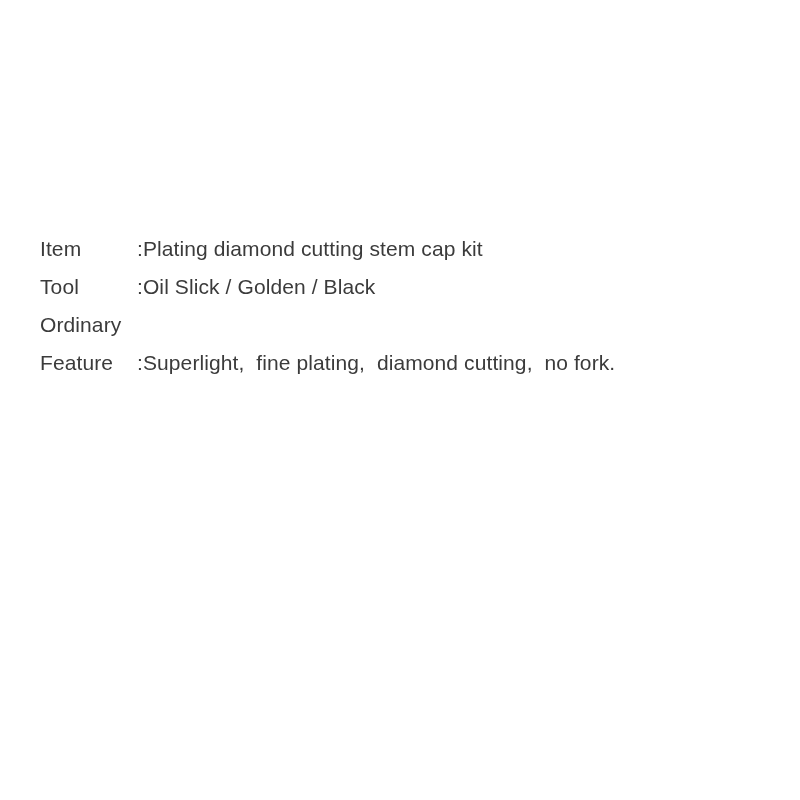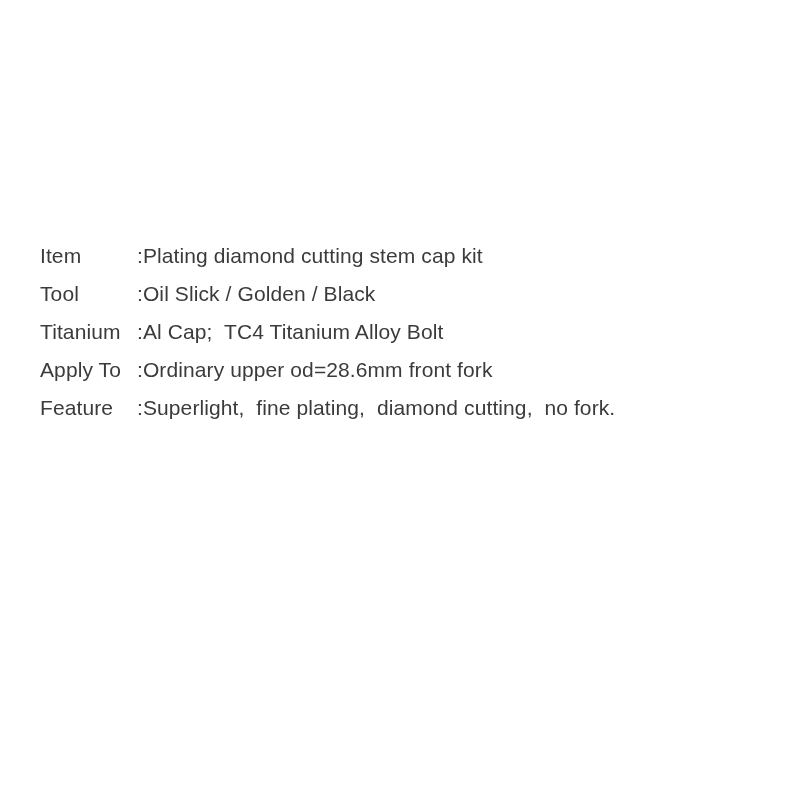--- a/index.html
+++ b/index.html
@@ -15,21 +15,21 @@
     font-family: "Liberation Sans", "DejaVu Sans", sans-serif;
   }
   .spec-list {
     position: absolute;
     left: 40px;
     top: 237px;
     width: 720px;
   }
   .spec-row {
     display: flex;
-    align-items: center;
+    align-items: flex-start;
     height: 38px;
     font-size: 21px;
     color: #3b3b3b;
     letter-spacing: 0.1px;
   }
   .spec-label {
     width: 97px;
     flex-shrink: 0;
     white-space: pre;
   }
@@ -46,31 +46,26 @@
       <span class="spec-label">Item</span>
       <span class="spec-value">:Plating diamond cutting stem cap kit</span>
     </div>
 
     <div class="spec-row">
       <span class="spec-label">Tool</span>
       <span class="spec-value">:Oil Slick / Golden / Black</span>
     </div>
 
     <div class="spec-row">
-      <span class="spec-label">Titanium</span>
-      <span class="spec-value">:Al Cap;  TC4 Titanium Alloy Bolt</span>
+      <span class="spec-label">Ordinary</span>
     </div>
 
 
 
 
 
 
-    <div class="spec-row">
-      <span class="spec-label">Apply To</span>
-      <span class="spec-value">:Ordinary upper od=28.6mm front fork</span>
-    </div>
 
     <div class="spec-row">
       <span class="spec-label">Feature</span>
       <span class="spec-value">:Superlight,  fine plating,  diamond cutting,  no fork.</span>
     </div>
   </div>
 
 </body></html>

